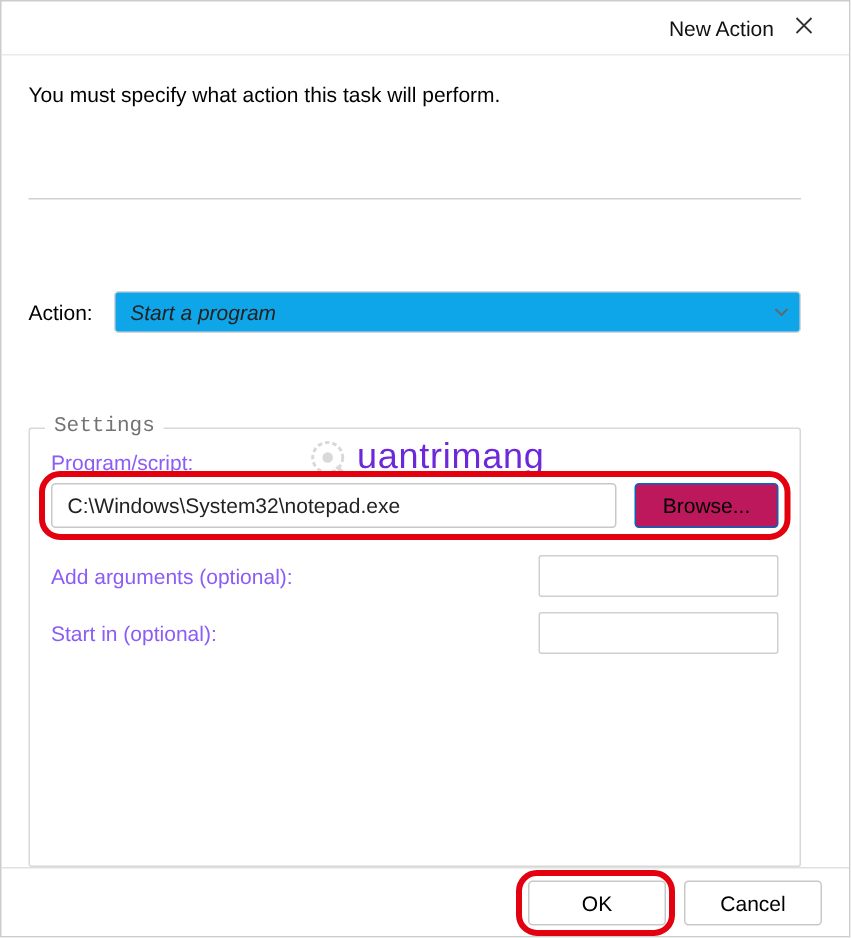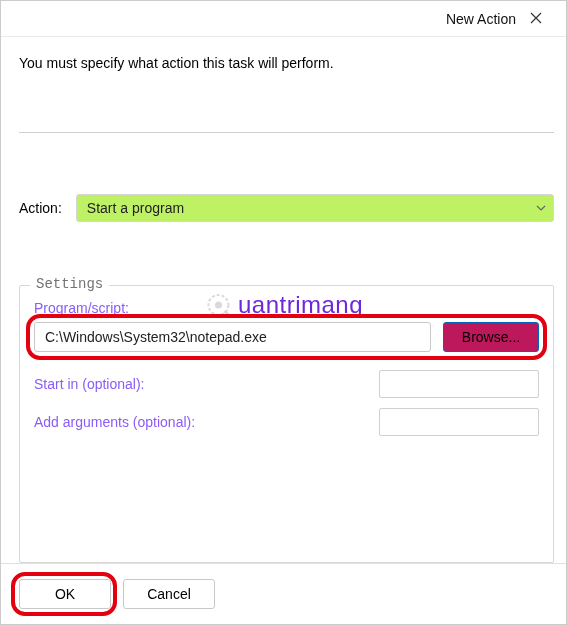--- a/index.html
+++ b/index.html
@@ -40,21 +40,21 @@
       align-items: center;
       justify-content: center;
       color: #444;
       cursor: pointer;
       font-size: 15px;
       background: transparent;
       border: none;
     }
     .close-btn svg { width: 12px; height: 12px; }
     .content {
-      padding: 18px 12px 0 18px;
+      padding: 18px 32px 0 18px;
       flex: 1;
       display: flex;
       flex-direction: column;
       gap: 47px;
     }
     .instruction {
       font-size: 14px;
       color: #000;
       margin-bottom: 14px;
     }
@@ -75,27 +75,28 @@
     }
     .select-wrap {
       flex: 1;
       position: relative;
     }
     .select {
       width: 100%;
       height: 28px;
       border: 1px solid #d6d6d6;
       border-radius: 3px;
-      background: #bef264;
+      background: #0ea5e9;
       padding: 0 26px 0 10px;
       font-size: 14px;
       color: #222;
       display: flex;
       align-items: center;
       cursor: pointer;
+      font-style: italic;
     }
     .select-caret {
       position: absolute;
       right: 8px;
       top: 50%;
       transform: translateY(-50%);
       color: #666;
       pointer-events: none;
     }
     .select-caret svg { width: 10px; height: 6px; display: block; }
@@ -182,25 +183,25 @@
       align-items: center;
       gap: 6px;
       color: #6d28d9;
       font-size: 24px;
       font-weight: 400;
       pointer-events: none;
       letter-spacing: 0.5px;
     }
     .watermark svg { width: 28px; height: 28px; }
     .footer {
-      height: 61px;
+      height: 46px;
       border-top: 1px solid #e0e0e0;
       display: flex;
       align-items: center;
-      justify-content: flex-start;
+      justify-content: flex-end;
       gap: 12px;
       padding: 0 18px;
     }
     .footer-btn {
       width: 92px;
       height: 30px;
       border: 1px solid #c8c8c8;
       background: #fff;
       border-radius: 3px;
       font-size: 14px;
@@ -259,26 +260,26 @@
 
       <div class="field-label">Program/script:</div>
 
       <div class="program-row">
         <div class="highlight-ring-1"></div>
         <input class="text-input program-input" value="C:\Windows\System32\notepad.exe" style="">
         <button class="browse-btn">Browse...</button>
       </div>
 
       <div class="opt-row">
-        <div class="field-label" style="margin-bottom:0">Start in (optional):</div>
+        <div class="field-label" style="margin-bottom:0">Add arguments (optional):</div>
         <input class="text-input opt-input" value="" style="">
       </div>
 
       <div class="opt-row">
-        <div class="field-label" style="margin-bottom:0">Add arguments (optional):</div>
+        <div class="field-label" style="margin-bottom:0">Start in (optional):</div>
         <input class="text-input opt-input" value="" style="">
       </div>
     </div>
   </div>
 
   <div class="watermark">
     <svg viewBox="0 0 28 28">
       <circle cx="14" cy="14" r="10" stroke="#d9d9d9" stroke-width="2" stroke-dasharray="3 2" fill="none"></circle>
       <circle cx="14" cy="14" r="3.5" fill="#d9d9d9"></circle>
       <path d="M20 20 L25 25" stroke="#d9d9d9" stroke-width="2.5"></path>

